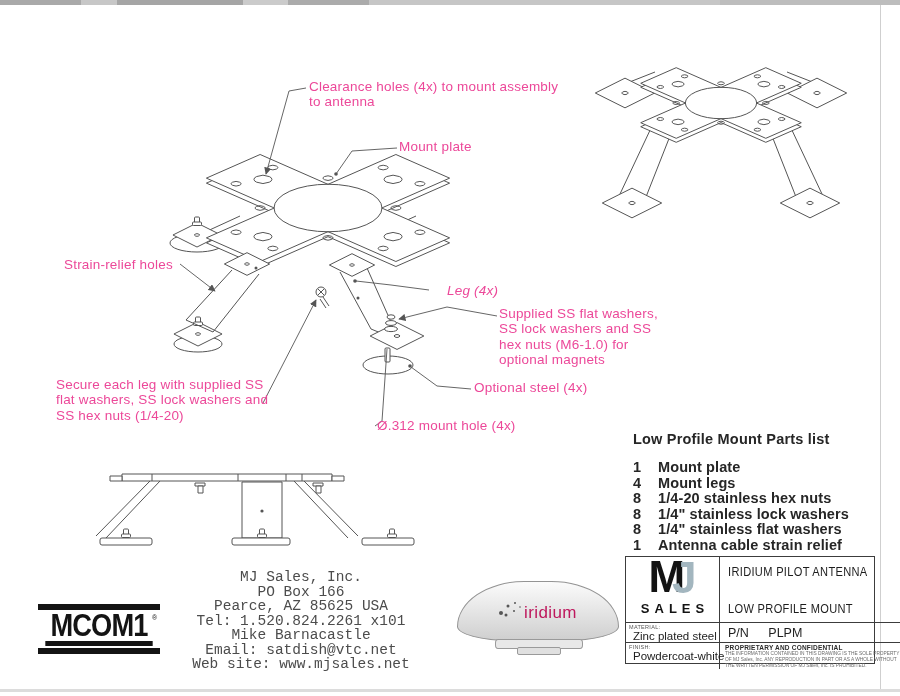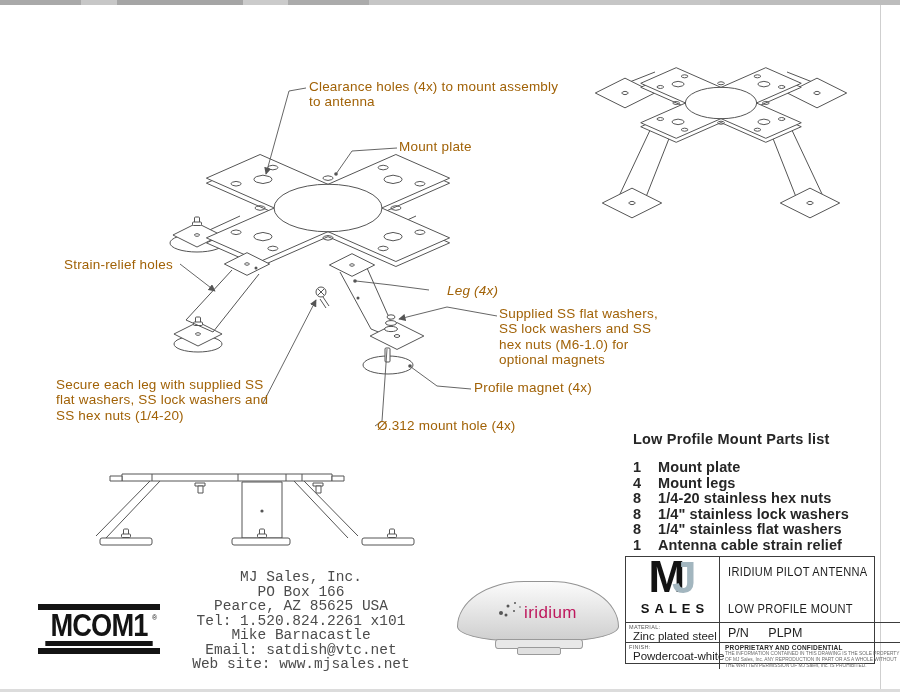--- a/index.html
+++ b/index.html
@@ -7,21 +7,21 @@
          font-family:"Liberation Sans",sans-serif;}
   .top-strip{position:absolute;left:0;top:0;width:100%;height:5px;
     background:linear-gradient(90deg,#a9a9a9 0 9%,#c7c7c7 9% 13%,#a5a5a5 13% 27%,#cbcbcb 27% 32%,#ababab 32% 41%,#c6c6c6 41% 80%,#bdbdbd 80% 100%);}
   .right-edge{position:absolute;left:880px;top:5px;width:1px;height:686px;background:#cfcfcf;}
   .bottom-edge{position:absolute;left:0;top:689px;width:100%;height:3px;background:#dcdcdc;}
   svg.draw{position:absolute;left:0;top:0;}
   .ln{fill:none;stroke:#555;stroke-width:1;vector-effect:non-scaling-stroke;}
   .fw{fill:#ffffff;stroke:#555;stroke-width:1;vector-effect:non-scaling-stroke;}
   .ldr{fill:none;stroke:#555;stroke-width:0.9;}
   .dot{fill:#555;stroke:none;}
-  .callout{position:absolute;font-size:13.5px;line-height:1.14;color:#a16207;letter-spacing:0.2px;}
+  .callout{position:absolute;font-size:13.5px;line-height:1.14;color:#ec4899;letter-spacing:0.2px;}
   .parts{position:absolute;left:633px;top:431px;width:250px;color:#262626;}
   .parts .pl-title{font-size:14.5px;font-weight:bold;margin-bottom:13px;letter-spacing:0.2px;}
   .parts .pl-row{display:flex;font-size:14.5px;font-weight:bold;line-height:15.5px;letter-spacing:0.1px;}
   .parts .pl-qty{width:12px;text-align:left;margin-right:13px;}
   .company{position:absolute;left:183px;top:570px;width:236px;text-align:center;
     font-size:14.5px;line-height:14.5px;color:#4c4c4c;font-family:Liberation Mono, monospace;}
   .company div{margin-bottom:0px;}
   
   .mcom1{position:absolute;left:38px;top:604px;width:126px;color:#141414;}
   .mcom1 .bar{height:6px;background:#141414;width:122px;}
@@ -198,21 +198,21 @@
       <polyline class="ldr" points="375,426 382,421 387,349"></polyline>
     </g>
   </svg>
 
   <div class="callout" style="left:309px;top:79px;width:262px;">Clearance holes (4x) to mount assembly to antenna</div>
   <div class="callout" style="left:399px;top:139px;">Mount plate</div>
   <div class="callout" style="left:64px;top:257px;">Strain-relief holes</div>
   <div class="callout" style="left:447px;top:283px;font-style:italic;">Leg (4x)</div>
   <div class="callout" style="left:499px;top:306px;width:176px;">Supplied SS flat washers, SS lock washers and SS hex nuts (M6-1.0) for optional magnets</div>
   <div class="callout" style="left:56px;top:377px;width:214px;">Secure each leg with supplied SS flat washers, SS lock washers and SS hex nuts (1/4-20)</div>
-  <div class="callout" style="left:474px;top:380px;">Profile magnet (4x)</div>
+  <div class="callout" style="left:474px;top:380px;">Optional steel (4x)</div>
   <div class="callout" style="left:377px;top:418px;">Ø.312 mount hole (4x)</div>
 
   <div class="parts">
     <div class="pl-title">Low Profile Mount Parts list</div>
     <div class="pl-row">
       <span class="pl-qty">1</span>
       <span>Mount plate</span>
     </div>
     <div class="pl-row">
       <span class="pl-qty">4</span>

